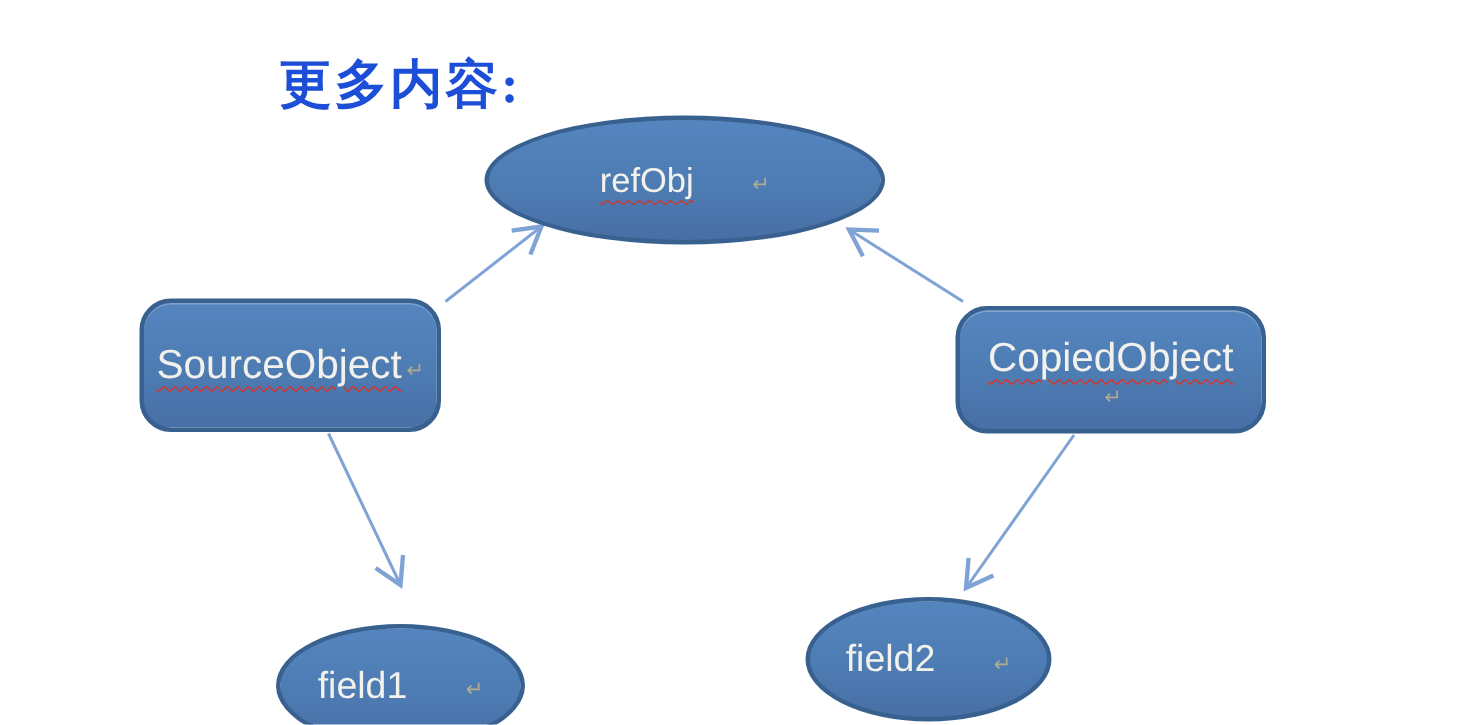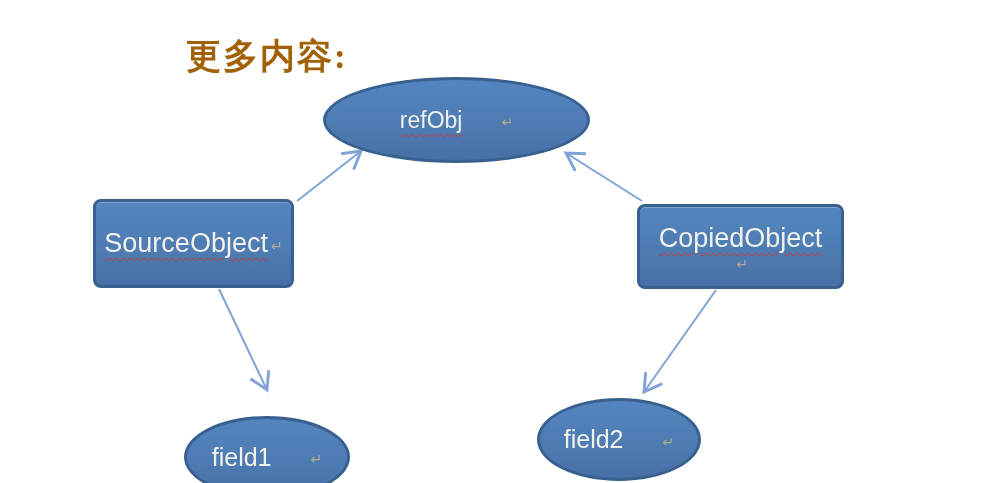--- a/index.html
+++ b/index.html
@@ -7,21 +7,21 @@
     width:981px;height:483px;
     background:#ffffff;
     font-family:"Liberation Sans", sans-serif;
     position:relative;overflow:hidden;
   }
   .stage{position:absolute;left:0;top:0;width:981px;height:483px;}
 
   
   .header{
     position:absolute;left:186px;top:33px;height:46px;
-    white-space:nowrap;color:#a16207;
+    white-space:nowrap;color:#1d4ed8;
     display:flex;align-items:baseline;
   }
   .header .cn{
     font-family:"Liberation Serif", serif;
     font-size:35px;font-weight:700;letter-spacing:2px;
   }
   .header .url{
     font-family:"DejaVu Sans Mono", monospace;
     font-size:29px;font-weight:700;letter-spacing:-1px;
   }
@@ -29,21 +29,21 @@
   
   .node{
     position:absolute;
     background:linear-gradient(to bottom,#5585bf 0%,#4d7cb3 55%,#486fa6 100%);
     border:3px solid #38618f;
     box-sizing:border-box;
     display:flex;align-items:center;justify-content:center;
     color:#f2f1ec;
   }
   .ellipse{border-radius:50%;gap:36px;}
-  .rect{border-radius:8px;box-shadow:inset 0 1px 0 rgba(255,255,255,.25);}
+  .rect{border-radius:21px;box-shadow:inset 0 1px 0 rgba(255,255,255,.25);}
 
   .node .label{white-space:nowrap;}
   .squiggle{
     text-decoration-line:underline;
     text-decoration-style:wavy;
     text-decoration-color:#cf3732;
     text-decoration-thickness:1px;
     text-underline-offset:5px;
   }
   .retmark{

